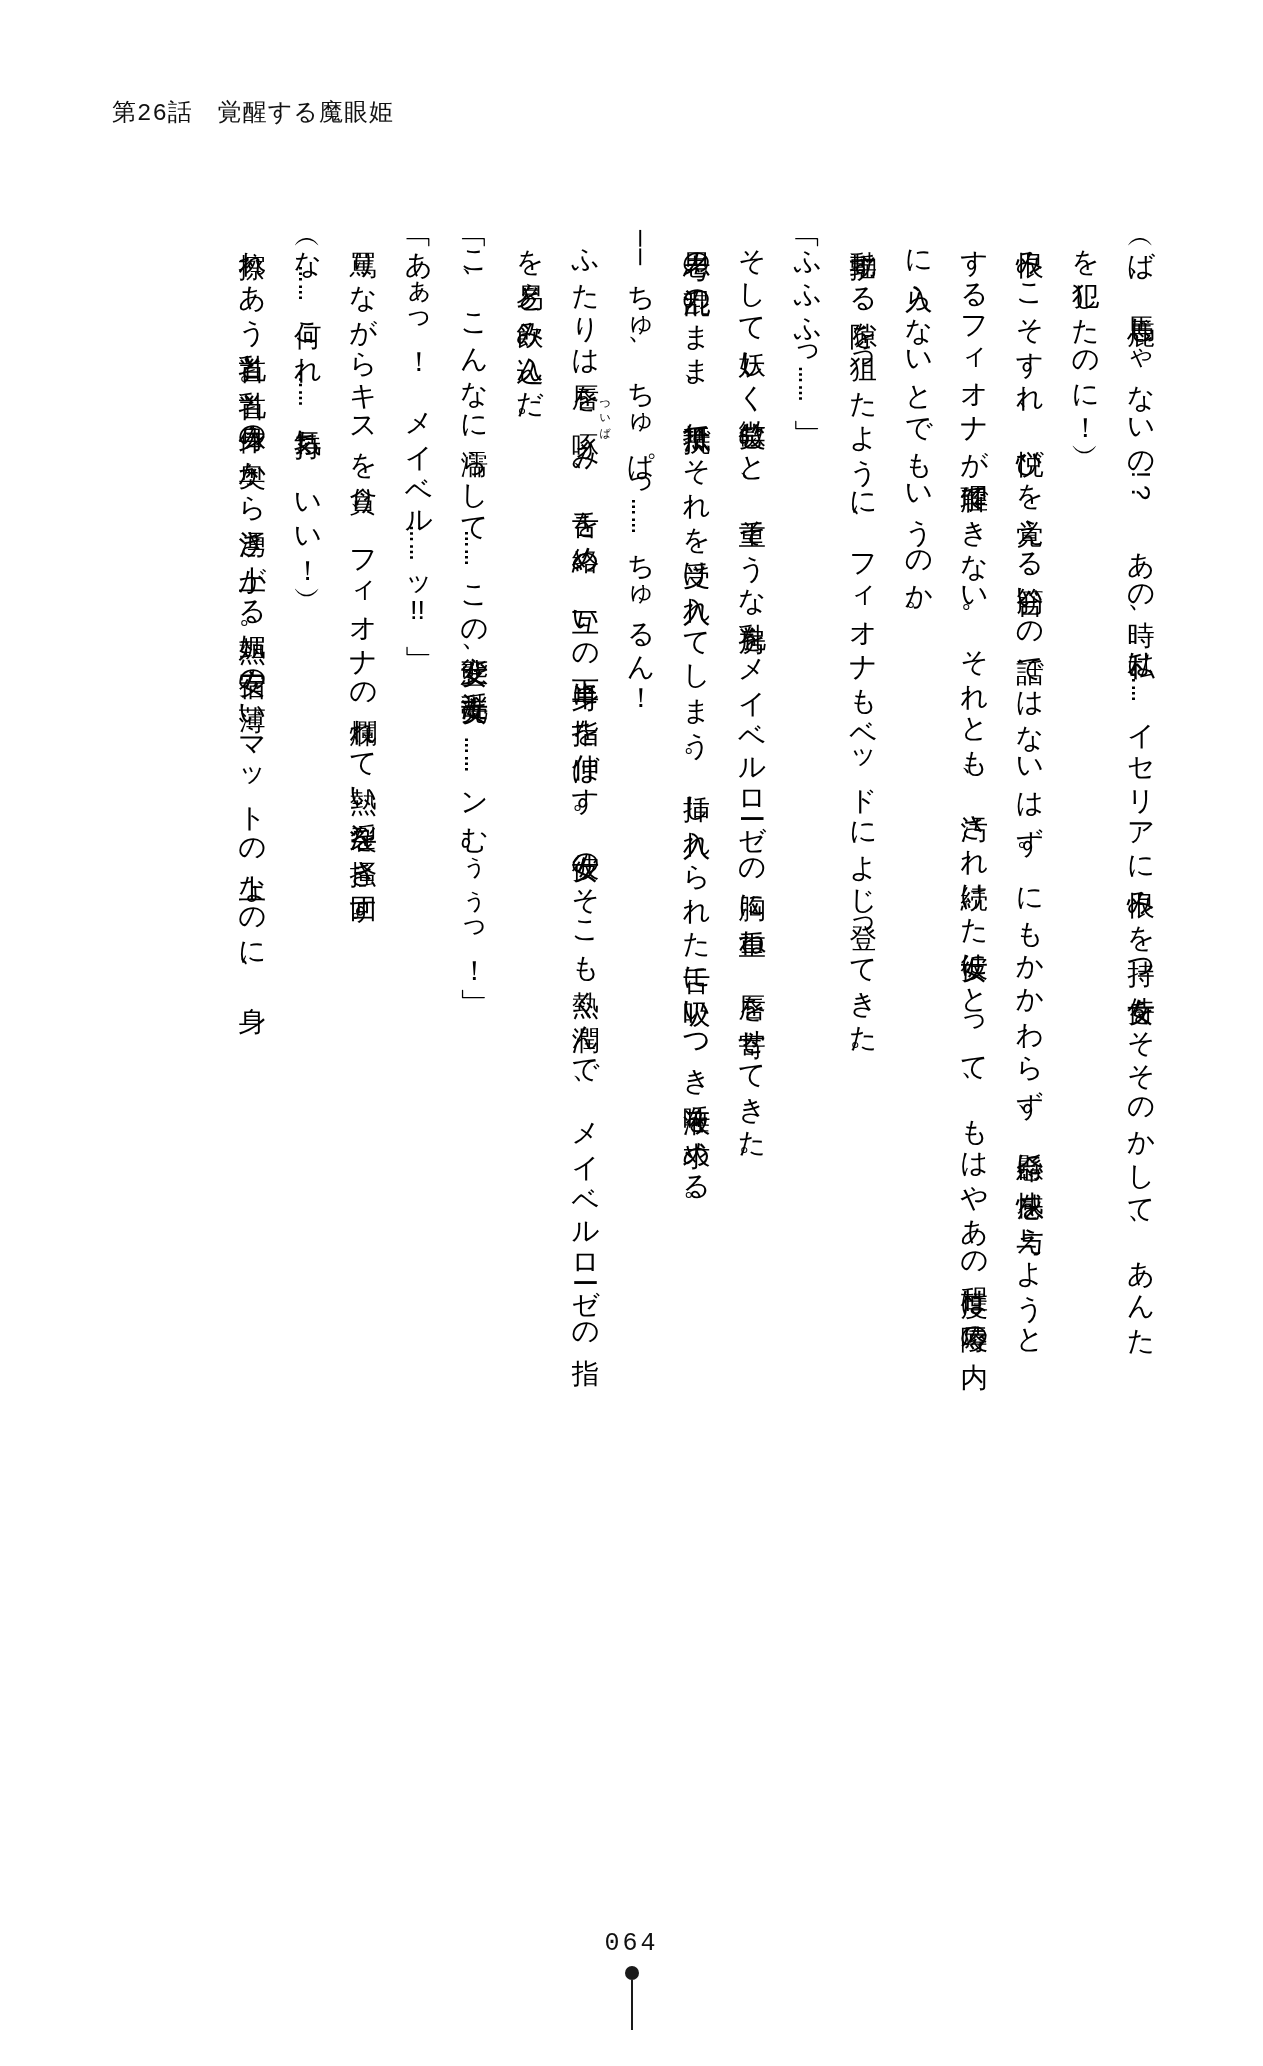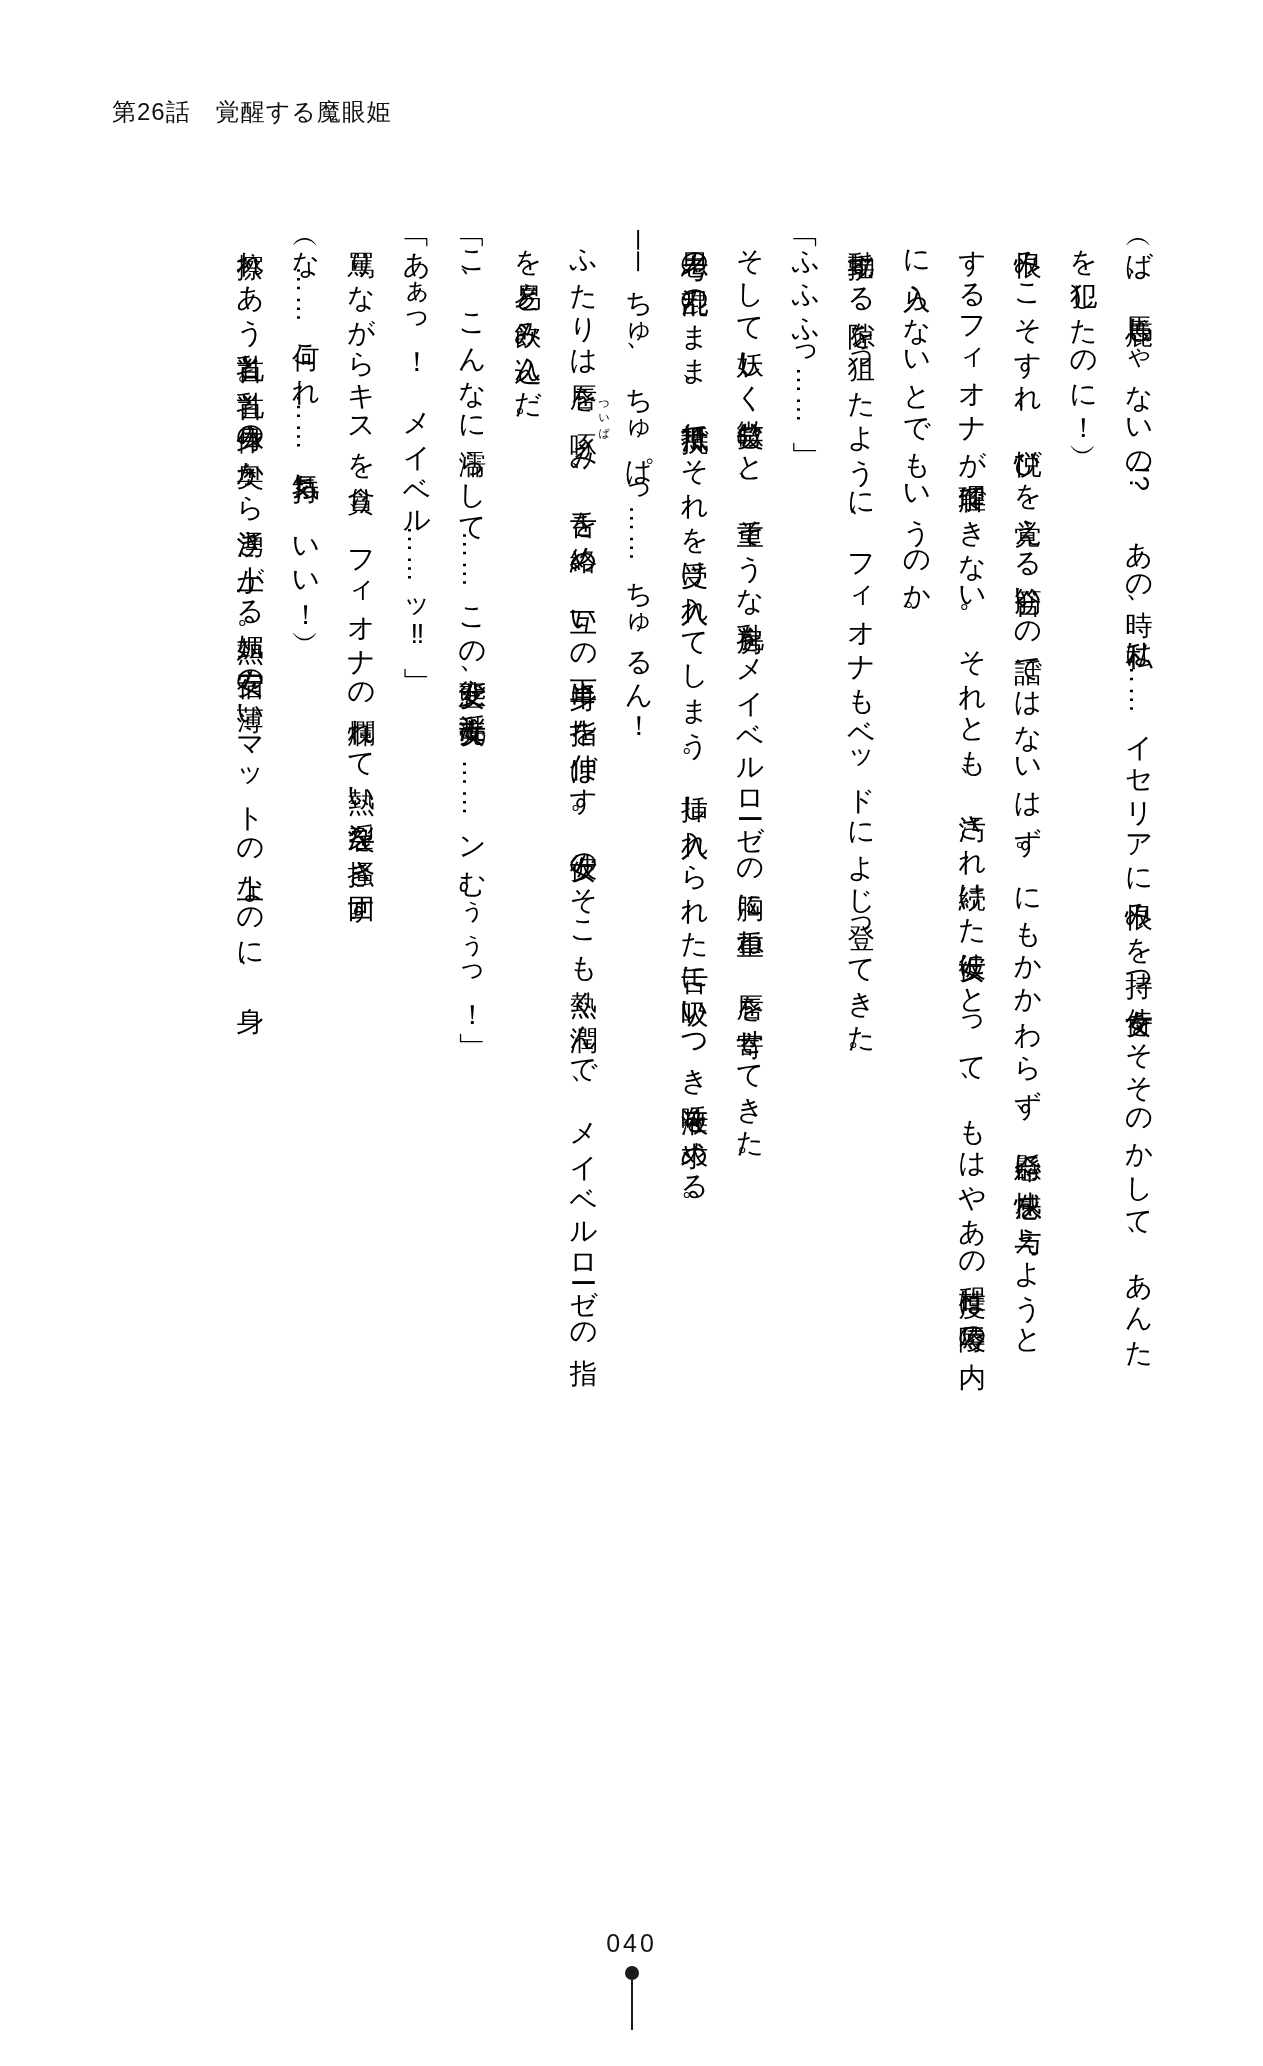--- a/index.html
+++ b/index.html
@@ -6,21 +6,21 @@
     margin: 0;
     padding: 0;
     background: #ffffff;
   }
   .page {
     position: relative;
     width: 1263px;
     height: 2066px;
     background: #ffffff;
     overflow: hidden;
-    font-family: Liberation Sans, sans-serif;
+    font-family: Liberation Mono, monospace;
     color: #000000;
   }
 
   
   .chapter-header {
     position: absolute;
     top: 96px;
     left: 112px;
     font-size: 24px;
     letter-spacing: 1px;
@@ -109,20 +109,20 @@
     <p>思考の混乱のまま、無抵抗でそれを受け入れてしまう。挿し入れられた舌に吸いつき唾液を求める。</p>
     <p>──ちゅ、ちゅぱっ……ちゅるん！</p>
     <p>ふたりは唇を<ruby>啄<rt>ついば</rt></ruby>み、舌を絡め、互いの下半身に指を伸ばす。彼女のそこも熱く潤んで、メイベルローゼの指を易々と飲み込んだ。</p>
     <p>「こ、こんなに濡らして……この変態女、淫乱売女！　……ンむぅぅっ！」</p>
     <p>「あぁっ！　メイベル……ッ‼」</p>
     <p>罵りながらキスを貪り、フィオナの爛れて熱い淫裂を掻き回す。</p>
     <p>（な……何これ……気持ち、いい！）</p>
     <p>擦れあう乳首と乳首。身体の奥から湧き上がる媚熱。安宿の薄いマットの上なのに、身</p>
   </div>
 
-  <div class="page-number">040</div>
+  <div class="page-number">064</div>
 
   <div class="footer-ornament">
     <div class="dot"></div>
     <div class="stem"></div>
   </div>
 
 </div>
 
 </body></html>

